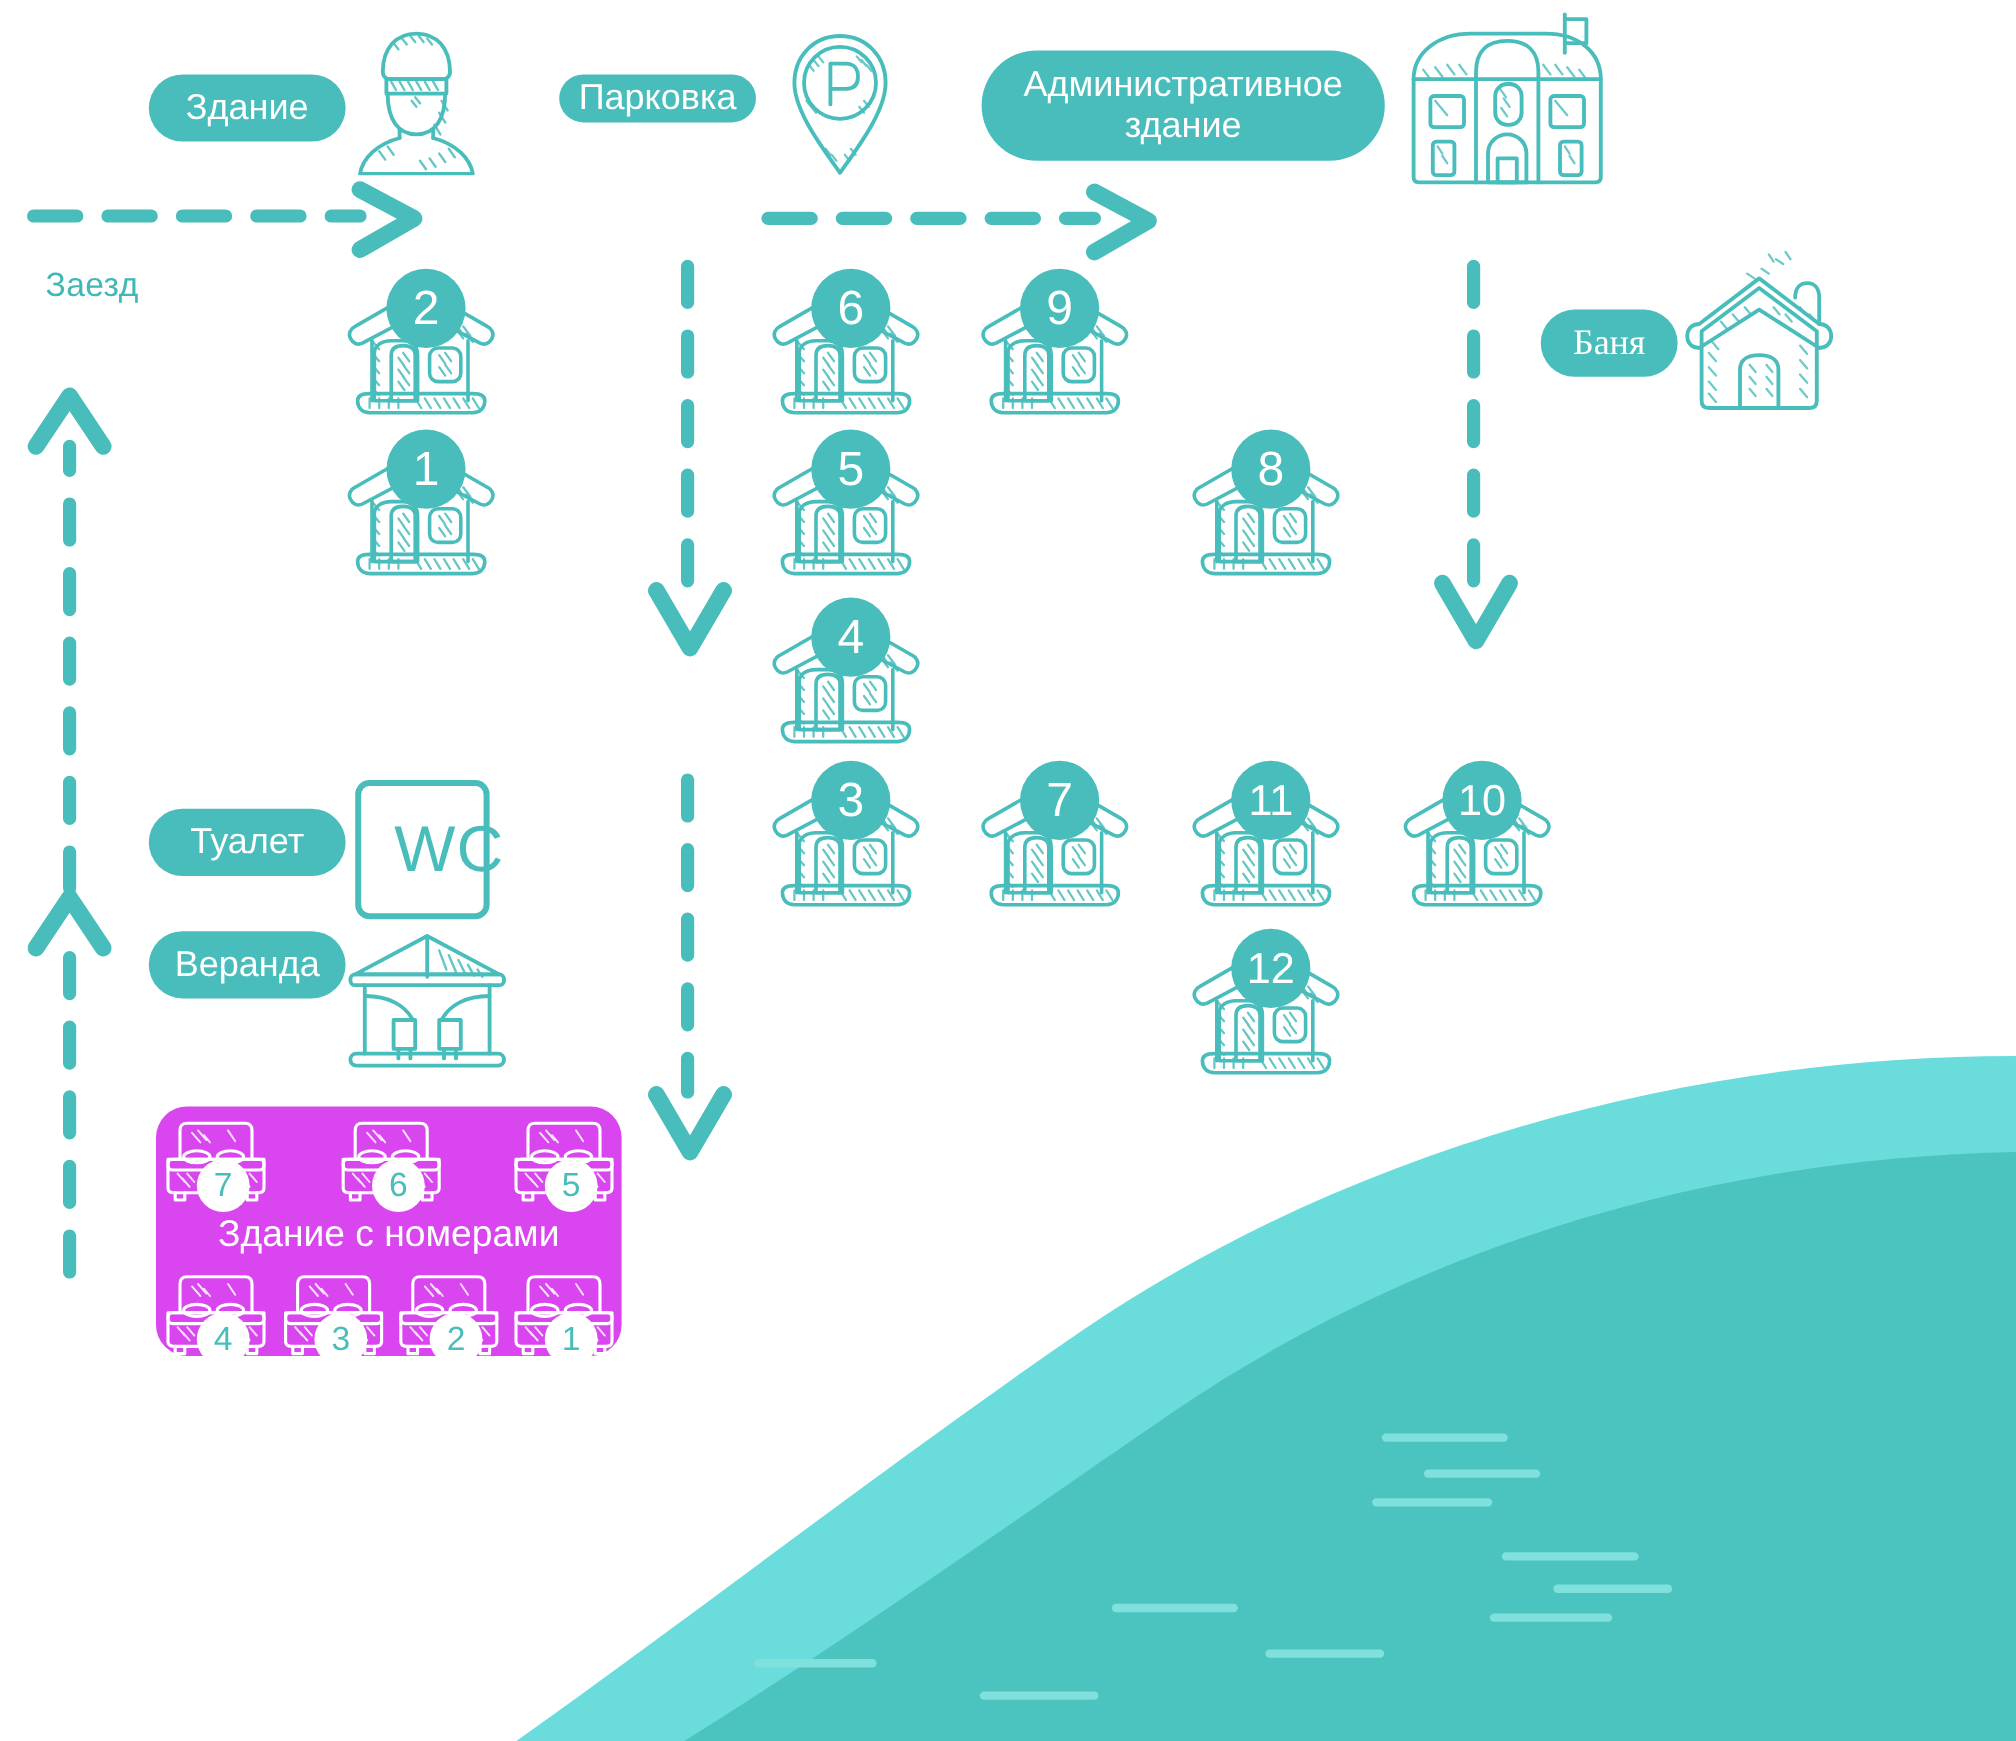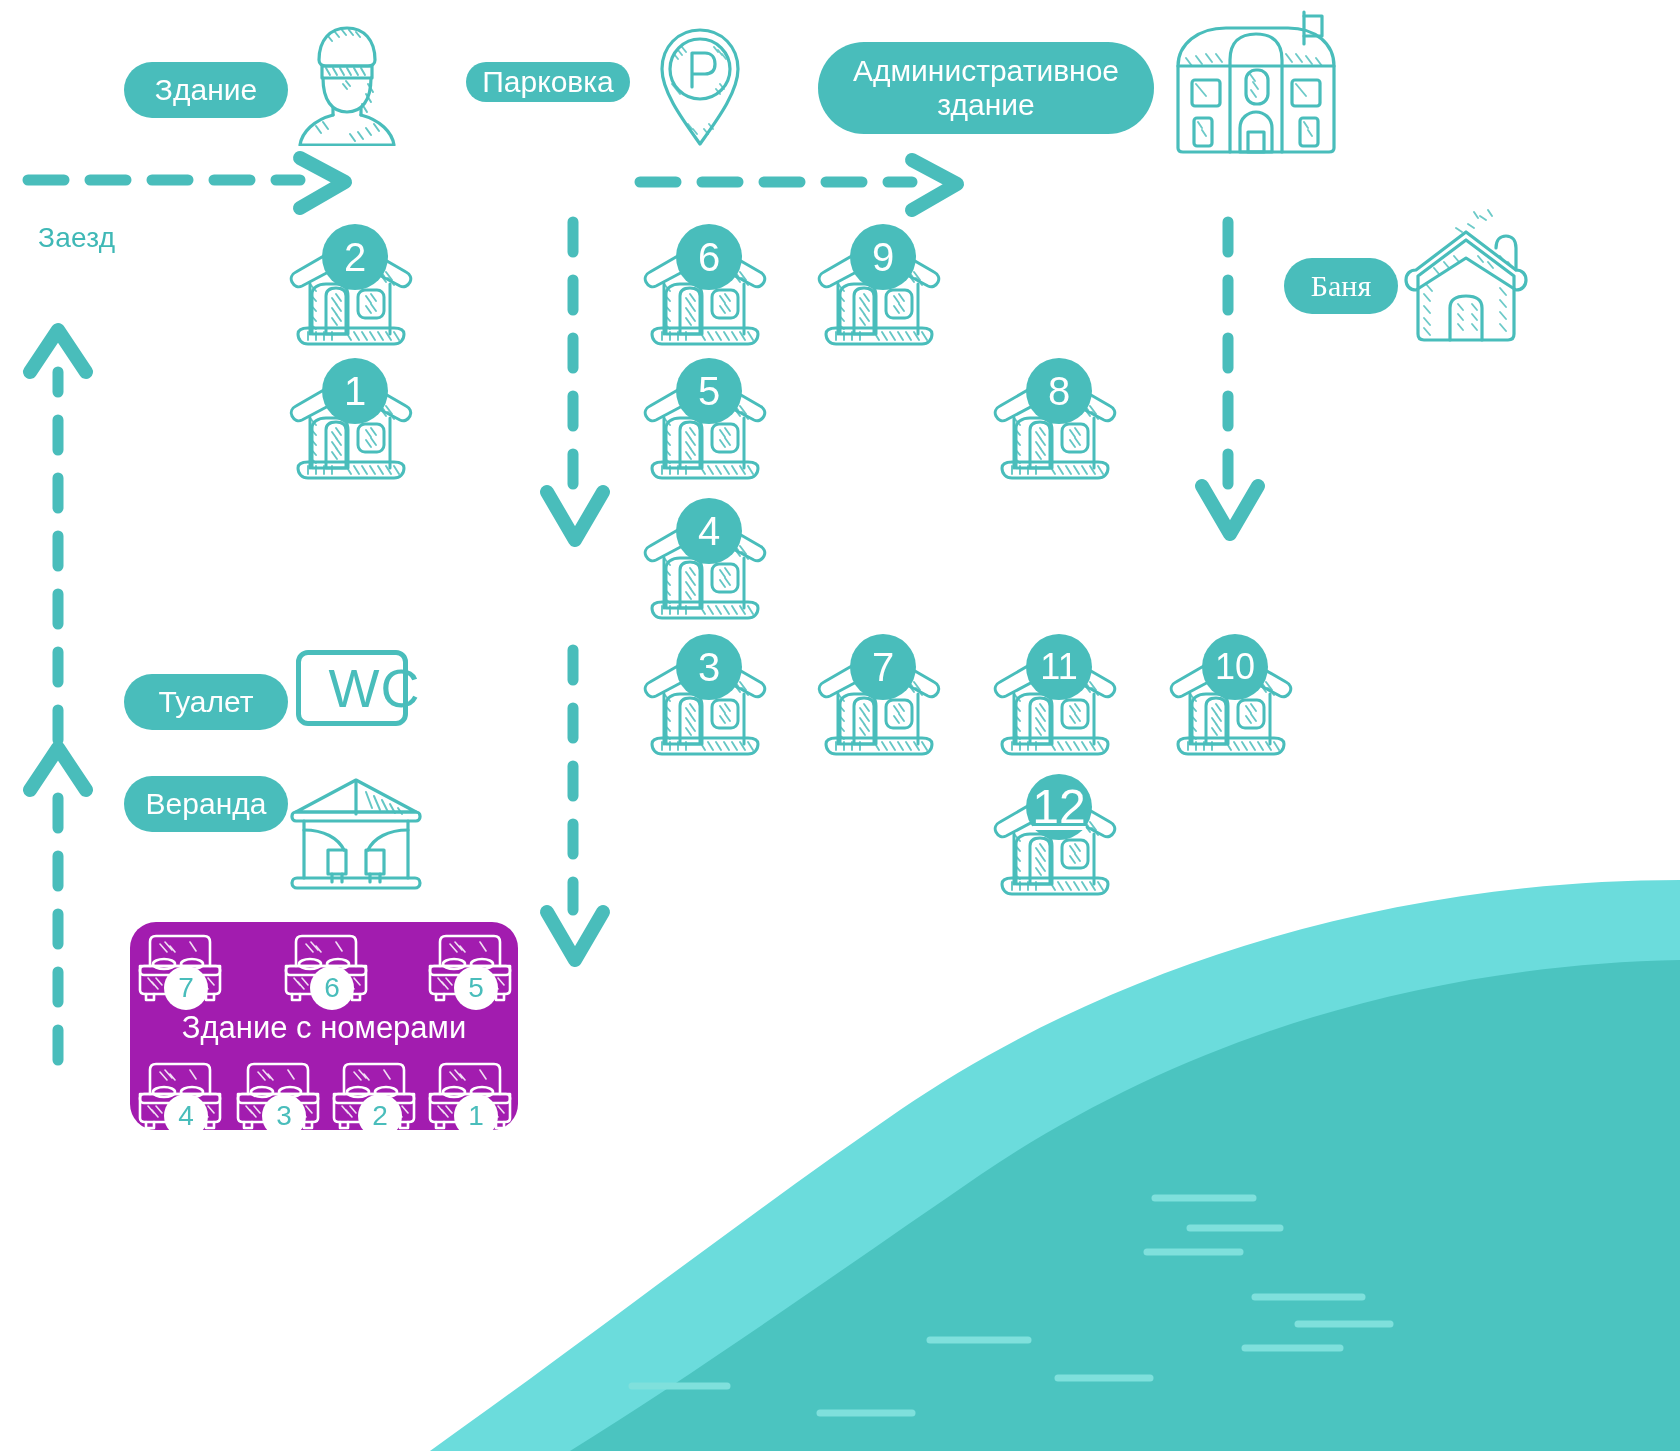--- a/index.html
+++ b/index.html
@@ -60,21 +60,21 @@
     border-radius: 50%;
     display: flex; align-items: center; justify-content: center;
     font-size: 40px;
     line-height: 1;
     z-index: 5;
   }
 
   
   #rooms-building {
     position: absolute;
-    background: #a21caf;
+    background: #d946ef;
     border-radius: 26px;
     z-index: 3;
   }
   #rooms-title {
     position: absolute;
     left: 0; right: 0;
     text-align: center;
     color: #ffffff;
     font-size: 31px;
     z-index: 6;
@@ -244,21 +244,21 @@
           <path d="M100 80 l6 7 M100 92 l6 7 M100 104 l6 7 M100 116 l6 7"></path>
           <path d="M34 60 l5 6 M44 54 l5 6 M54 48 l5 6 M78 48 l5 6 M88 54 l5 6 M100 48 l5 6 M108 54 l5 6"></path>
           <path d="M58 96 l5 6 M58 106 l5 6 M58 116 l5 6 M72 96 l5 6 M72 106 l5 6 M72 116 l5 6"></path>
           <path d="M68 16 l6 4 M80 8 l6 4 M74 4 l4 6 M88 2 l4 6 M56 20 l6 4"></path>
         </g>
       </g>
     </svg>
   </div>
 
   <div class="pill one-line" style="left:124px; top:674px; width:164px; height:56px;">Туалет</div>
-  <div class="wc-box" style="left:296px; top:650px; width:112px; height:76px;padding-left:45px;">
+  <div class="wc-box" style="left:296px; top:650px; width:112px; height:116px;padding-left:45px;">
     <span>WC</span>
   </div>
 
   <div class="pill one-line" style="left:124px; top:776px; width:164px; height:56px;">Веранда</div>
   <div class="icon" style="left:288px; top:778px; width:136px; height:114px;">
     <svg viewBox="0 0 136 114">
       <g fill="none" stroke="#49BDBB" stroke-width="3.2" stroke-linecap="round" stroke-linejoin="round">
         <path d="M8 34 L68 2 L128 34 Z"></path>
         <rect x="4" y="34" width="128" height="9" rx="4"></rect>
         <path d="M16 43 L16 100 M120 43 L120 100"></path>
@@ -649,17 +649,17 @@
     <g stroke-width="1.9" opacity=".85">
       <path d="M26 46 l6 7 M26 56 l6 7 M26 66 l6 7 M26 76 l6 7 M26 86 l6 5"></path>
       <path d="M80 28 l6 8 M88 32 l6 8 M96 36 l6 8 M104 40 l6 7 M86 26 l6 8 M94 30 l6 8 M102 34 l6 8"></path>
       <path d="M48 60 l5 7 M48 70 l5 7 M48 80 l5 7 M52 56 l5 7 M52 66 l5 7 M52 76 l5 7"></path>
       <path d="M82 58 l5 7 M82 68 l5 7 M87 56 l5 7 M87 66 l5 7"></path>
       <path d="M24 94 l0 8 M32 94 l0 8 M40 94 l0 8 M48 94 l0 8"></path>
       <path d="M62 94 l5 8 M70 94 l5 8 M78 94 l5 8 M86 94 l5 8 M94 94 l5 8 M102 94 l5 8 M110 94 l5 8"></path>
     </g>
   </g>
 </svg>
-        <div class="badge" style="width: 66px; height: 66px; left: 38px; top: -14px; font-size: 48px; text-decoration: underline;">12</div>
+        <div class="badge" style="width: 66px; height: 66px; left: 38px; top: -14px; font-size: 36px;">12</div>
       </div>
     </div>
 
 </div>
 
 </body></html>

